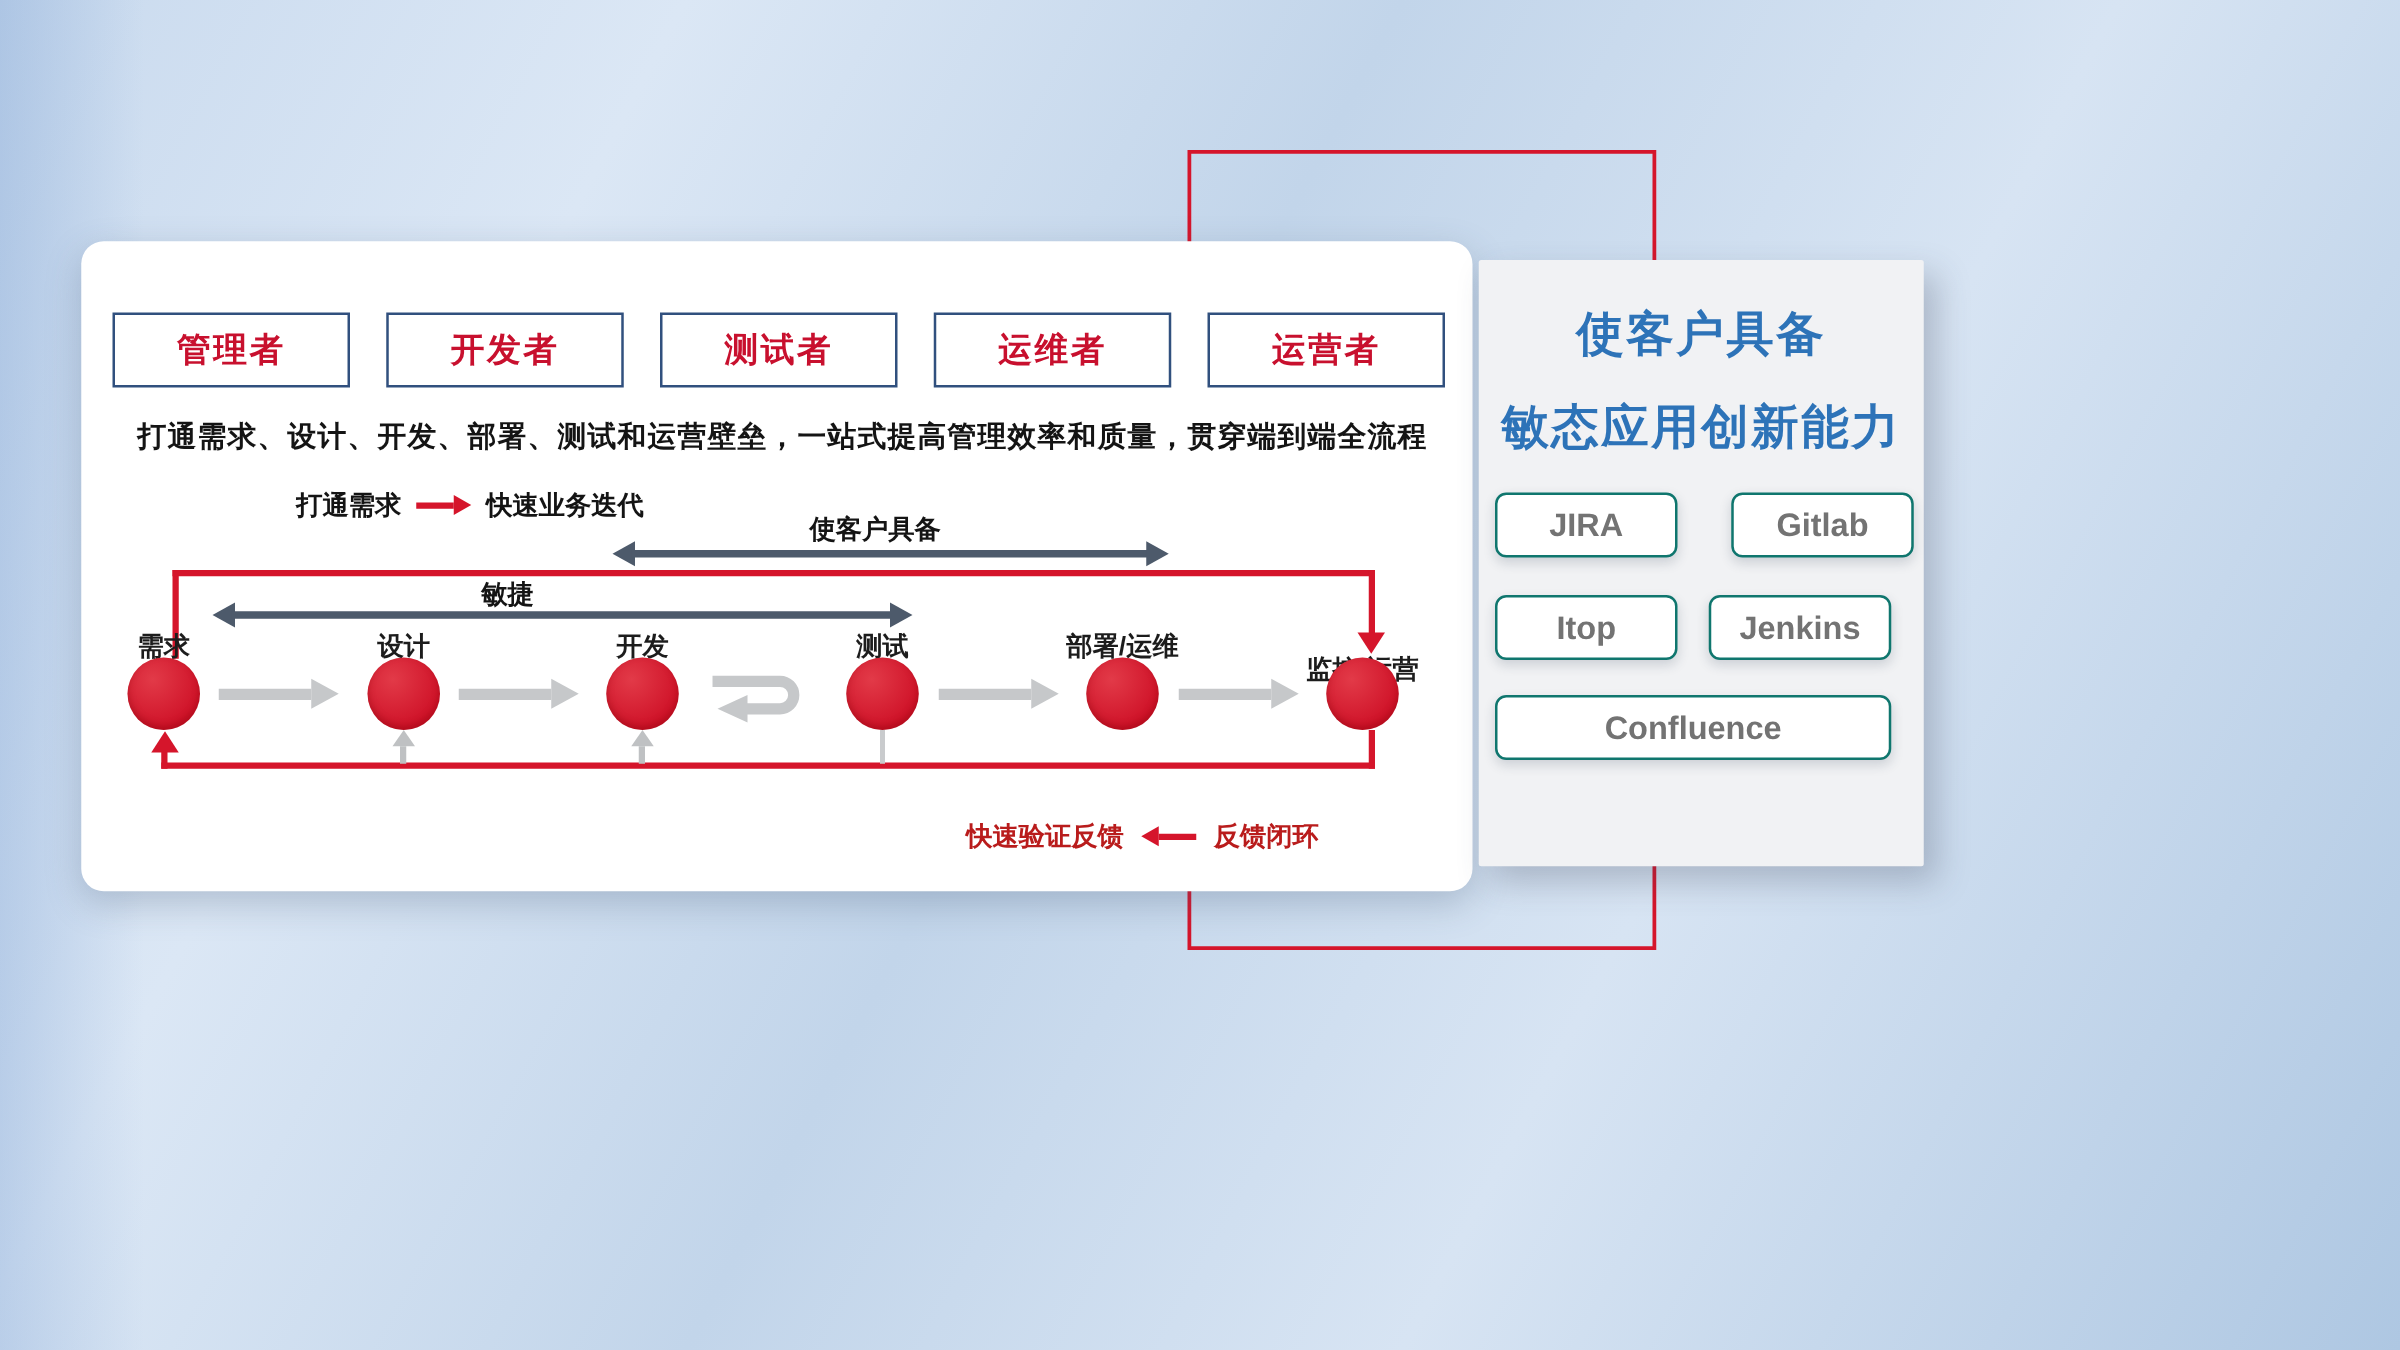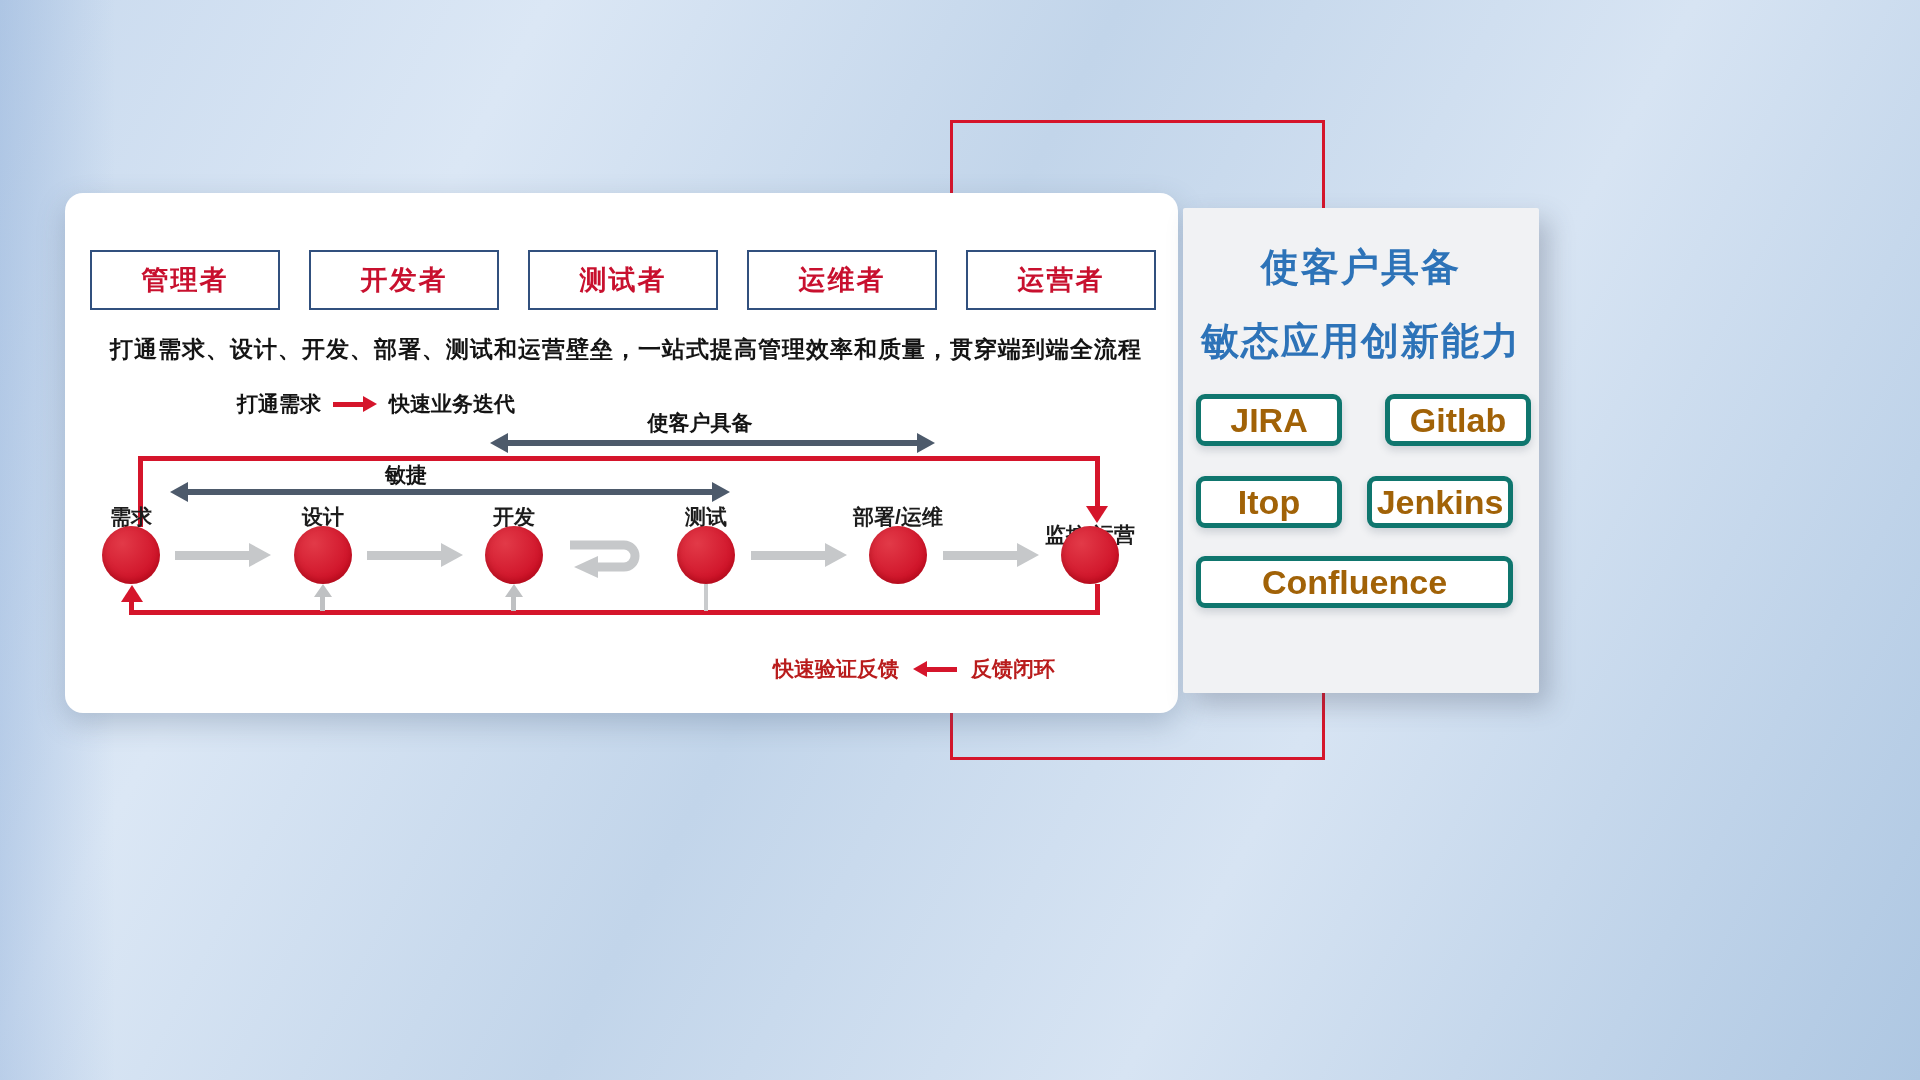--- a/index.html
+++ b/index.html
@@ -81,23 +81,23 @@
   .test-stem { position:absolute; left:639px; top:391px; width:4px; height:27px; background:#c9cbcd; }
 
   
   .panel { position:absolute; left:1183px; top:208px; width:356px; height:485px;
            background:#f1f2f4; z-index:3; border-radius:2px;
            box-shadow:10px 12px 26px rgba(60,70,90,.28); }
   .panel-title { position:absolute; left:0; width:100%; text-align:center;
                  font-size:38px; font-weight:700; color:#2d73b8; letter-spacing:2px; }
   .pt1 { top:34px; }
   .pt2 { top:108px; }
-  .tool { position:absolute; height:52px; background:#ffffff; border:5px solid #0f766e; border-radius:9px;
+  .tool { position:absolute; height:52px; background:#ffffff; border:2px solid #0f766e; border-radius:9px;
           display:flex; align-items:center; justify-content:center;
-          font-size:34px; font-weight:700; color:#a16207;
+          font-size:26px; font-weight:700; color:#737373;
           box-shadow:0 4px 9px rgba(40,55,80,.18); }
   .tool-jira    { left:13px;  top:186px; width:146px; }
   .tool-gitlab  { left:202px; top:186px; width:146px;text-align:center; }
   .tool-itop    { left:13px;  top:268px; width:146px; }
   .tool-jenkins { left:184px; top:268px; width:146px; }
   .tool-confluence { left:13px; top:348px; width:317px; }
 </style>
 </head>
 <body>
 

